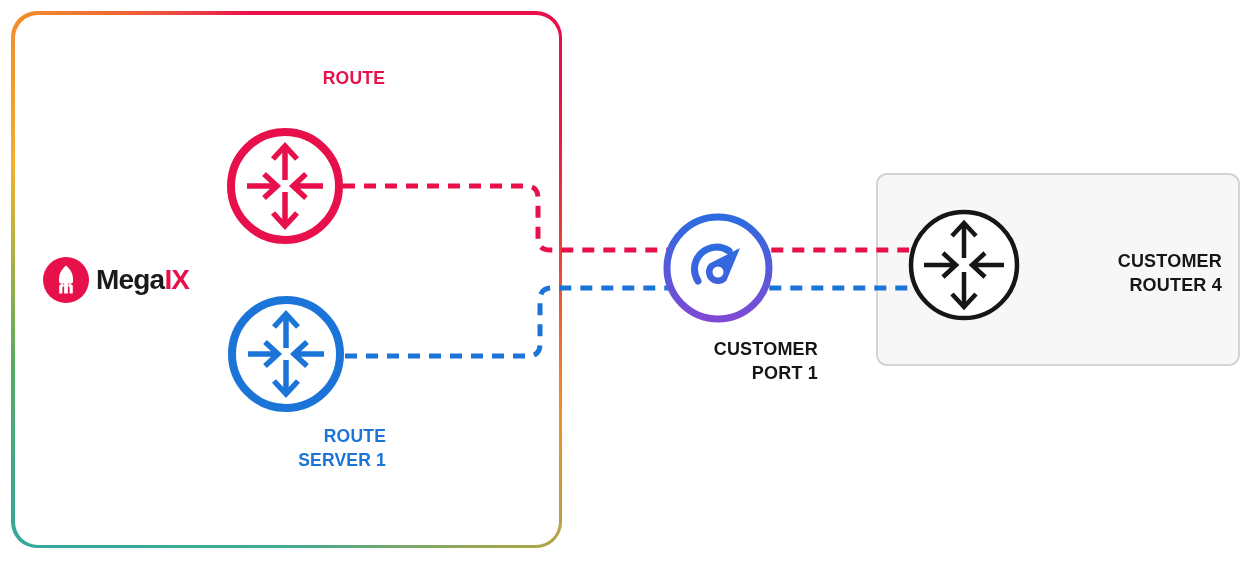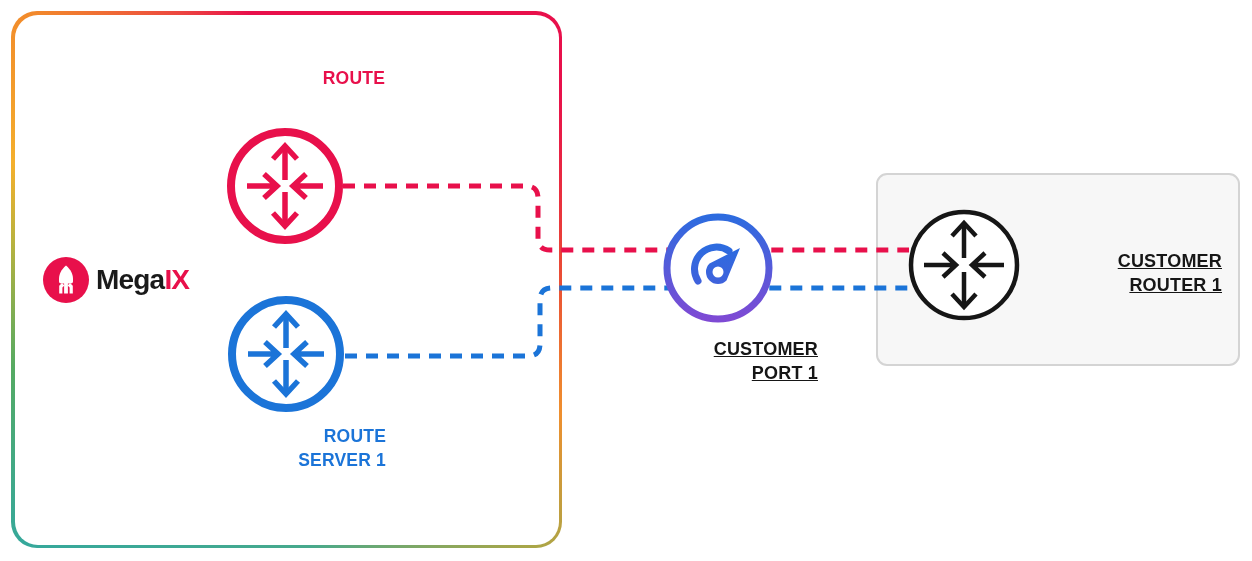--- a/index.html
+++ b/index.html
@@ -58,21 +58,21 @@
     text-align: right;
     font-weight: bold;
     font-size: 17.5px;
     line-height: 24px;
     letter-spacing: 0.2px;
     white-space: nowrap;
   }
   .node-label .lbl-line { display: block; }
   .label-crimson { color: #e8104b; }
   .label-blue    { color: #1b74d8; }
-  .label-dark    { color: #161616; font-size: 18px; text-decoration: underline; }
+  .label-dark    { color: #161616; font-size: 18px; }
   
   .brand-logo {
     position: absolute;
     left: 43px;
     top: 257px;
     height: 46px;
     display: flex;
     align-items: center;
     gap: 7px;
   }
@@ -178,16 +178,16 @@
     <span class="lbl-line">SERVER 1</span>
   </div>
 
   <div class="node-label label-dark" style="left:618px; top:337px;">
     <span class="lbl-line">CUSTOMER</span>
     <span class="lbl-line">PORT 1</span>
   </div>
 
   <div class="node-label label-dark" style="left:1022px; top:249px;">
     <span class="lbl-line">CUSTOMER</span>
-    <span class="lbl-line">ROUTER 1</span>
+    <span class="lbl-line">ROUTER 4</span>
   </div>
 
 </div>
 
 </body></html>

